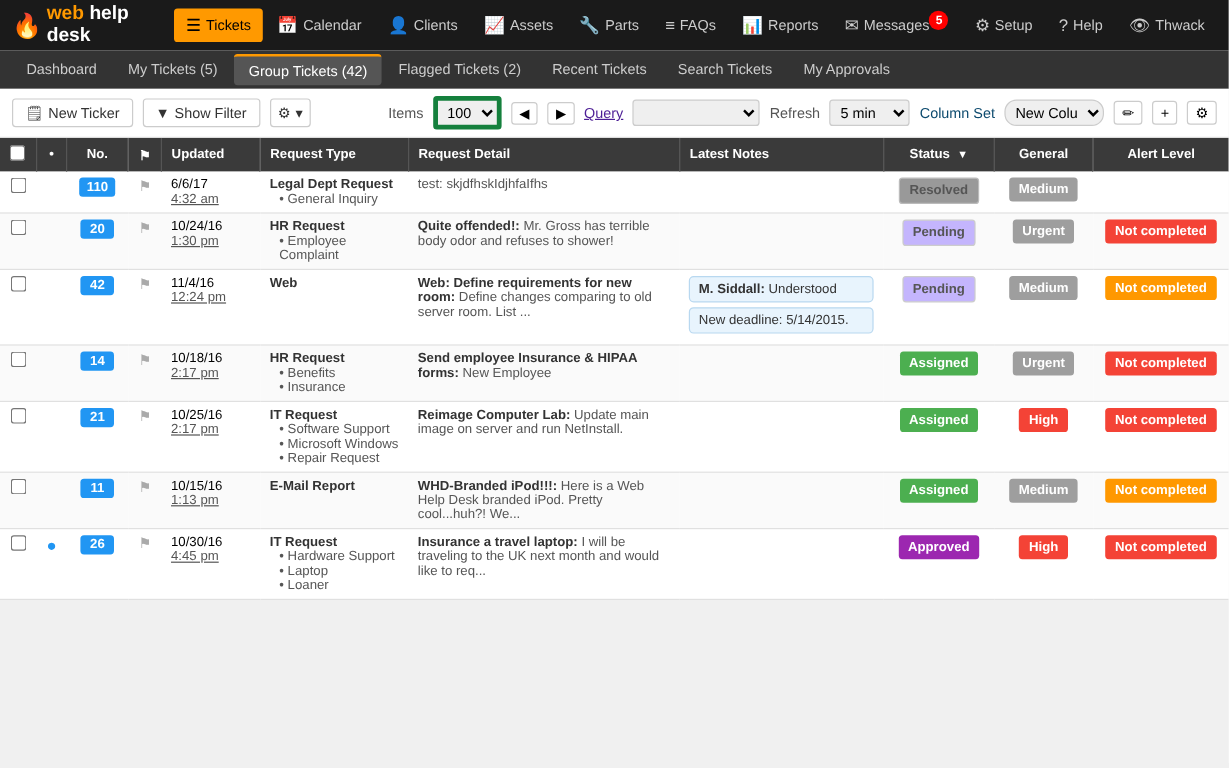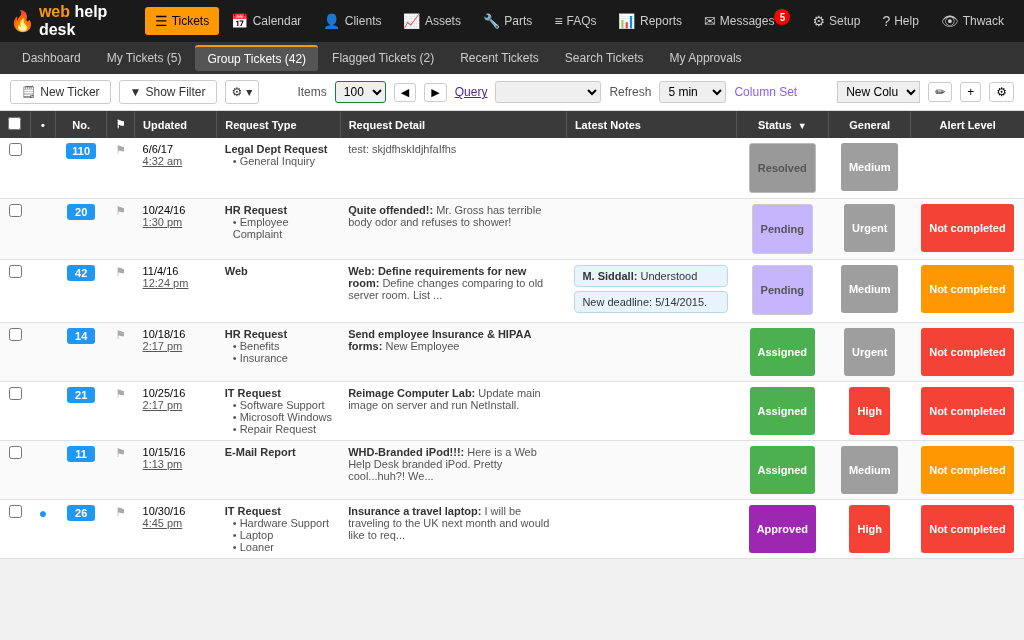--- a/index.html
+++ b/index.html
@@ -109,21 +109,21 @@
       border-radius: 3px;
       font-size: 12px;
       color: #333;
     }
     .toolbar-btn.gear {
       padding: 4px 6px;
     }
     .toolbar-spacer { flex: 1; }
     .items-label { color: #555; font-size: 12px; }
     .items-select {
-      border: 1px solid #15803d;
+      border: 4px solid #15803d;
       padding: 2px 4px;
       font-size: 12px;
       border-radius: 3px;
     }
     .nav-arrow {
       border: 1px solid #ccc;
       background: white;
       padding: 2px 6px;
       cursor: pointer;
       border-radius: 3px;
@@ -136,27 +136,26 @@
       font-size: 12px;
       border-radius: 3px;
     }
     .refresh-label { color: #555; }
     .refresh-select {
       border: 1px solid #ccc;
       padding: 2px 4px;
       font-size: 12px;
       border-radius: 3px;
     }
-    .colset-label { color: #8b5cf6; }
+    .colset-label { color: #0c4a6e; }
     .colset-select {
       border: 1px solid #ccc;
       padding: 2px 4px;
       font-size: 12px;
-      border-radius: 0;
-      margin-left: 32px;
+      border-radius: 10px;
     }
     .icon-btn {
       border: 1px solid #ccc;
       background: white;
       padding: 2px 6px;
       cursor: pointer;
       border-radius: 3px;
       font-size: 12px;
     }
 
@@ -225,21 +224,21 @@
       margin-bottom: 4px;
       font-size: 11px;
       color: #333;
       max-width: 160px;
     }
     .note-author { font-weight: bold; }
 
     
     .badge {
       display: inline-block;
-      padding: 18px 8px;
+      padding: 4px 8px;
       border-radius: 3px;
       font-size: 11px;
       font-weight: bold;
       color: white;
       white-space: nowrap;
     }
     .badge-resolved { background: #999; color: #333; border: 1px solid #bbb; color: #555; }
     .badge-pending { background: #c4b5fd; color: #555; border: 1px solid #ccc; }
     .badge-assigned { background: #4CAF50; }
     .badge-approved { background: #9C27B0; }

